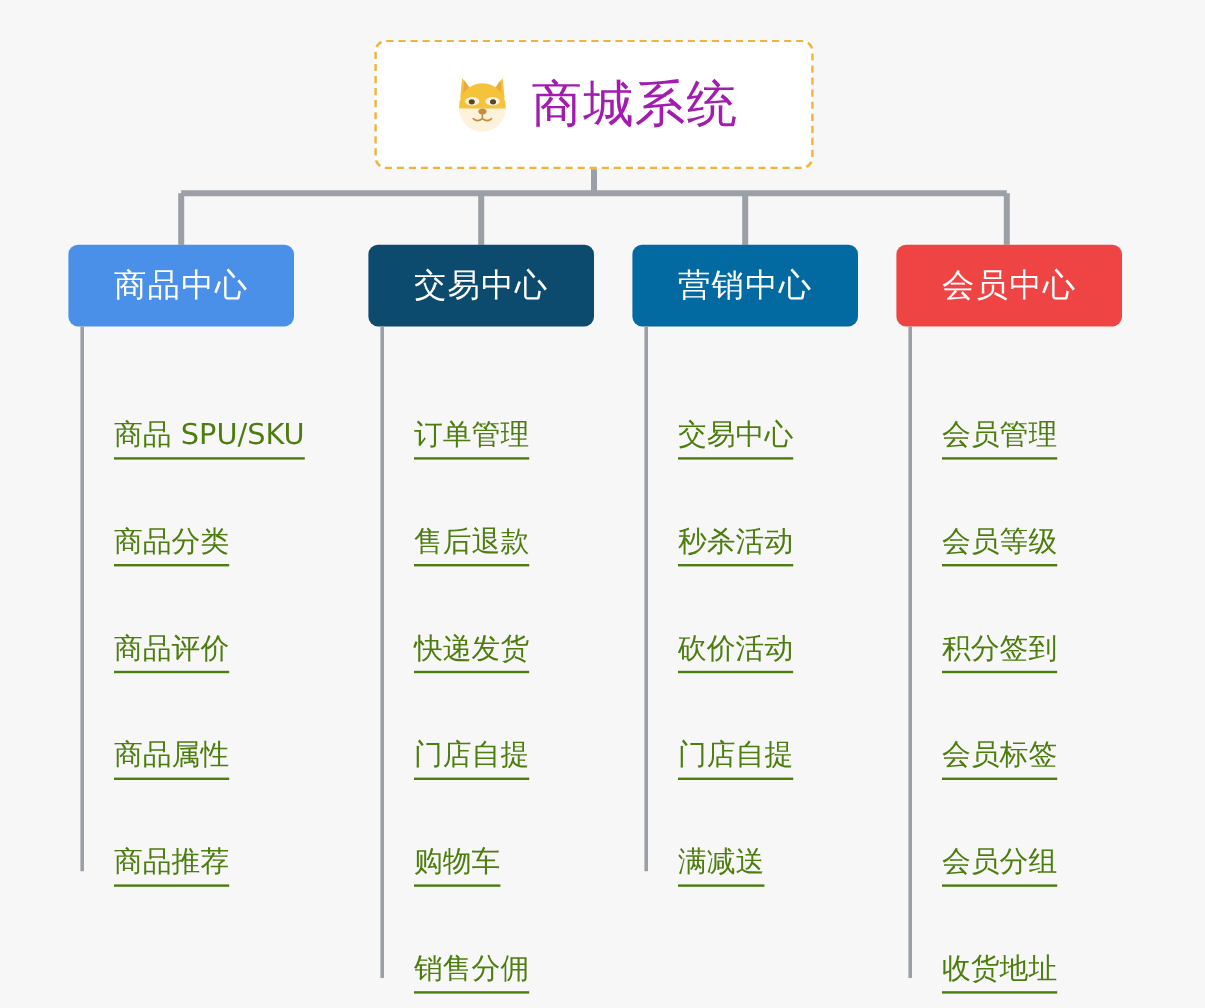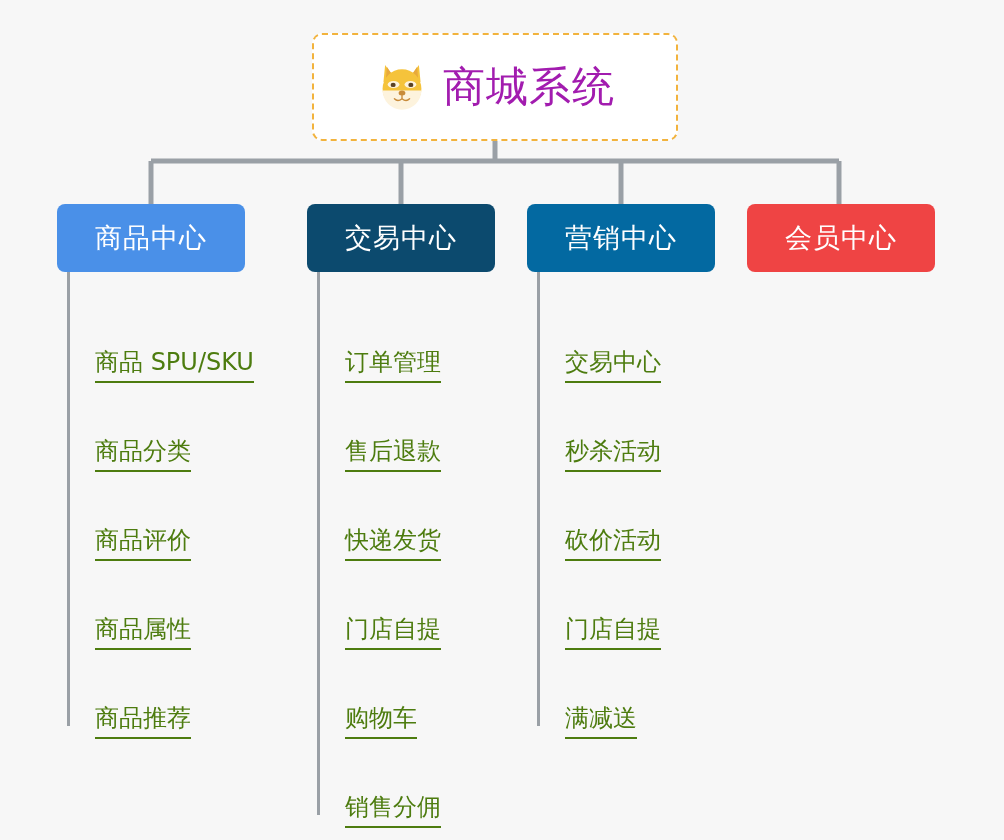--- a/index.html
+++ b/index.html
@@ -230,15 +230,35 @@
       <div class="child-item">
         <span class="child-label">满减送</span>
       </div>
     </div>
   </div>
 
   <div class="branch branch-3">
     <div class="branch-header" style="background:#ef4444">
       <span>会员中心</span>
     </div>
+    <div class="children">
+      <div class="child-item">
+        <span class="child-label">会员管理</span>
+      </div>
+      <div class="child-item">
+        <span class="child-label">会员等级</span>
+      </div>
+      <div class="child-item">
+        <span class="child-label">积分签到</span>
+      </div>
+      <div class="child-item">
+        <span class="child-label">会员标签</span>
+      </div>
+      <div class="child-item">
+        <span class="child-label">会员分组</span>
+      </div>
+      <div class="child-item">
+        <span class="child-label">收货地址</span>
+      </div>
+    </div>
   </div>
 
 </div>
 
 </body></html>

